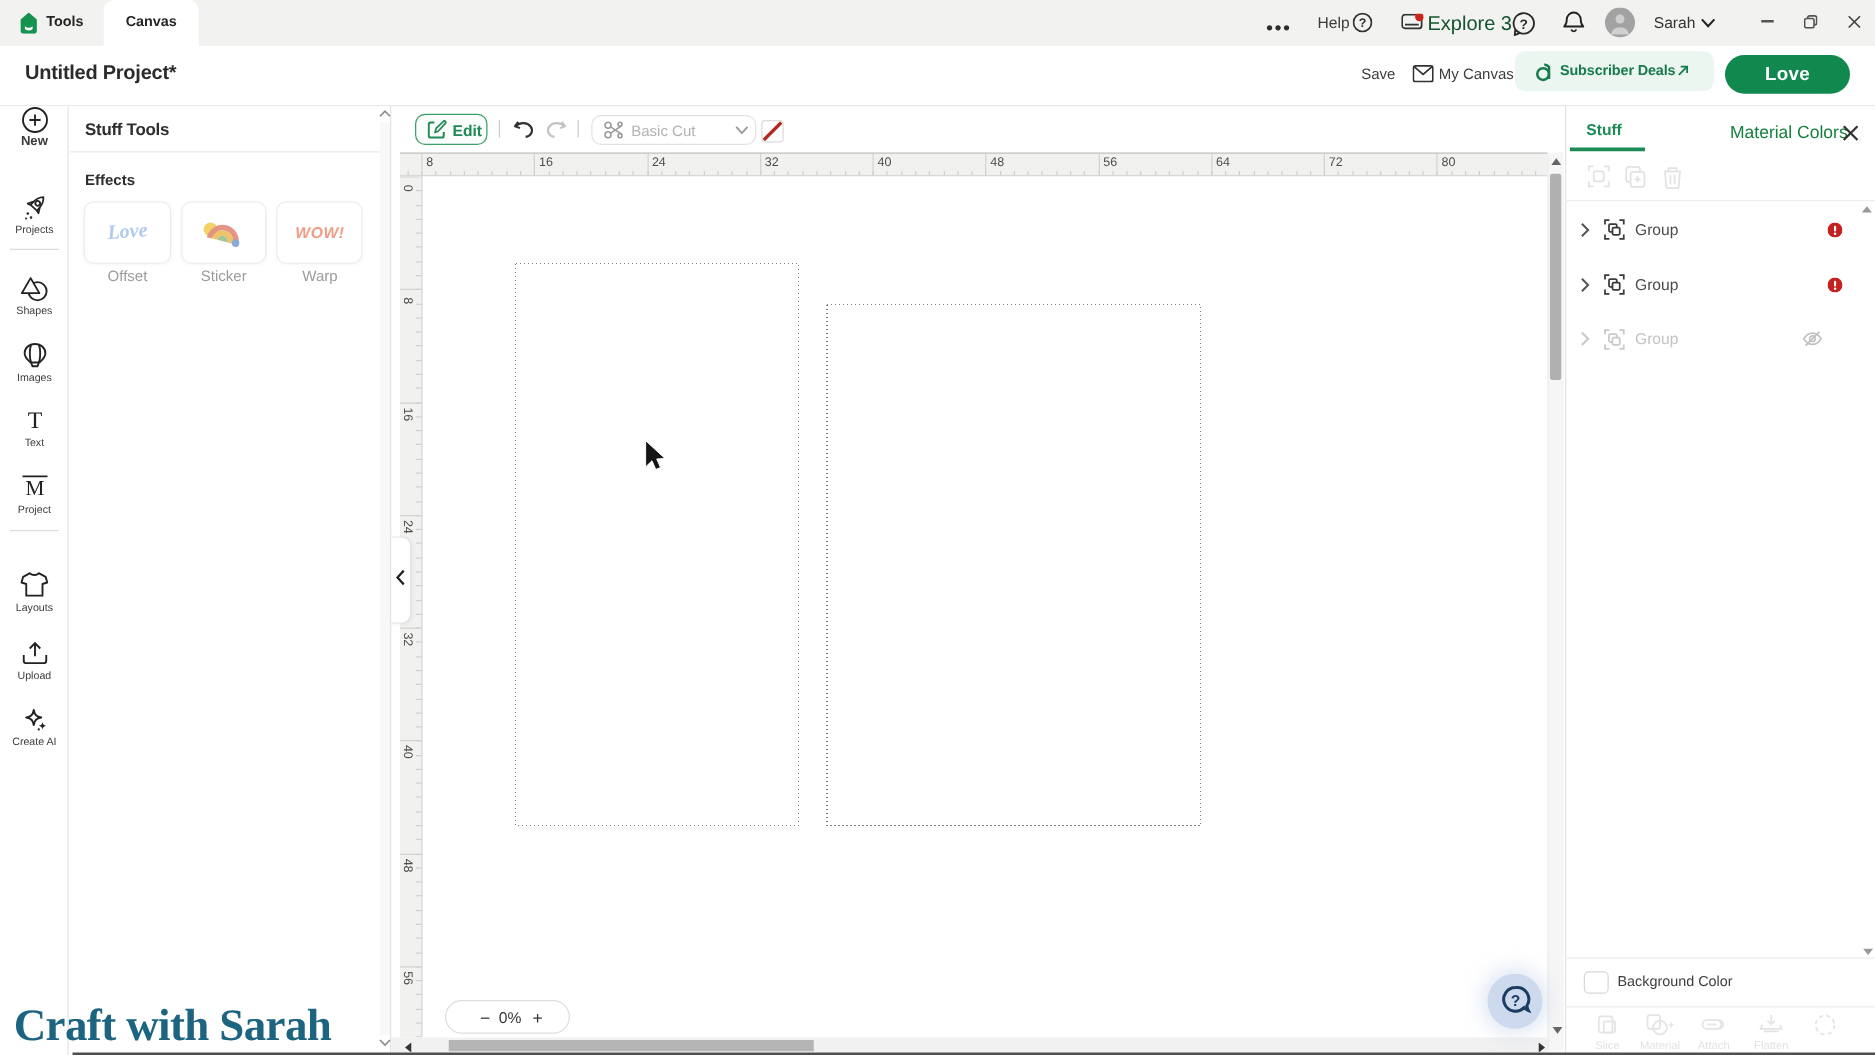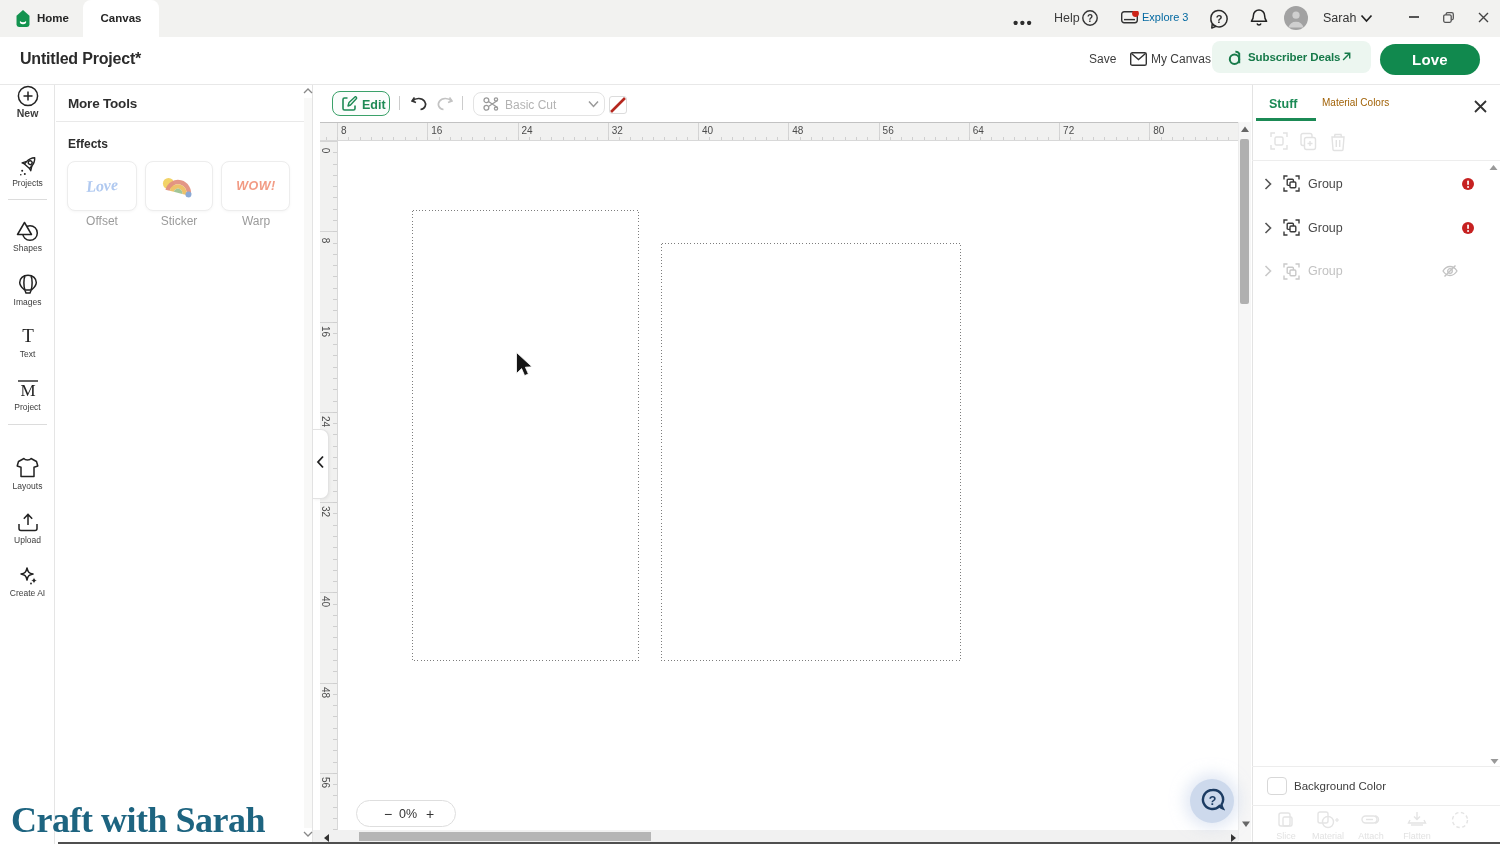--- a/index.html
+++ b/index.html
@@ -12,39 +12,39 @@
 <body>
 
 <div class="abs" style="left:0;top:0;width:1500px;height:37px;background:#f2f2f0;"></div>
 <div class="abs" style="left:83px;top:0;width:76px;height:37px;background:#ffffff;border-radius:8px 8px 0 0;"></div>
 <div class="abs" style="left:16px;top:10px;">
   <svg width="14" height="17" viewBox="0 0 16 21">
     <path d="M8 0 L16 7 L16 18 Q16 21 13 21 L3 21 Q0 21 0 18 L0 7 Z" fill="#13934f"></path>
     <path d="M4.2 13.5 Q8 16.8 11.8 13.5 L11.8 16.2 Q8 19.2 4.2 16.2 Z" fill="#ffffff"></path>
   </svg>
 </div>
-<div class="abs" style="left:37px;top:12px;font-size:11.5px;font-weight:bold;color:#252525;">Home</div>
+<div class="abs" style="left:37px;top:12px;font-size:11.5px;font-weight:bold;color:#252525;">Tools</div>
 <div class="abs" style="left:83px;top:12px;width:76px;text-align:center;font-size:11.5px;font-weight:bold;color:#252525;">Canvas</div>
 
 <div class="abs" style="left:1013px;top:14px;color:#2d2d2d;font-size:15px;letter-spacing:1.5px;font-weight:bold;">•••</div>
 <div class="abs" style="left:1054px;top:11px;font-size:12.5px;color:#3c3c3c;">Help</div>
 <div class="abs" style="left:1082px;top:10px;">
   <svg width="16" height="16" viewBox="0 0 16 16">
       <circle cx="8" cy="8" r="7.2" fill="none" stroke="#333" stroke-width="1.4"></circle>
       <text x="8" y="11.6" font-size="10" font-weight="bold" fill="#333" text-anchor="middle" font-family="Liberation Sans">?</text>
     </svg>
 </div>
 <div class="abs" style="left:1121px;top:11px;">
   <svg width="18" height="14" viewBox="0 0 18 14">
     <rect x="0.7" y="0.7" width="15.6" height="11" rx="2.4" fill="none" stroke="#333" stroke-width="1.4"></rect>
     <line x1="3" y1="8.6" x2="14" y2="8.6" stroke="#333" stroke-width="1.4"></line>
     <circle cx="14.5" cy="2.5" r="3.4" fill="#cc2418"></circle>
   </svg>
 </div>
-<div class="abs" style="left:1142px;top:11px;font-size:11px;color:#0369a1;">Explore 3</div>
+<div class="abs" style="left:1142px;top:11px;font-size:16px;color:#14532d;">Explore 3</div>
 <div class="abs" style="left:1209px;top:9px;">
   <svg width="20" height="20" viewBox="0 0 20 20">
     <path d="M10 1.5 a8.2 8.2 0 1 1 -7.3 11.9 L1.6 18 L6 16.8 A8.2 8.2 0 0 1 10 1.5 Z" fill="none" stroke="#2a2a2a" stroke-width="1.5" stroke-linejoin="round" transform="rotate(-8 10 10)"></path>
     <text x="10" y="14" font-size="11" font-weight="bold" fill="#2a2a2a" text-anchor="middle" font-family="Liberation Sans">?</text>
   </svg>
 </div>
 <div class="abs" style="left:1250px;top:8px;">
   <svg width="18" height="20" viewBox="0 0 18 20">
     <path d="M9 2 a5.6 5.6 0 0 1 5.6 5.6 c0 3.6 1 4.6 2 5.6 L1.4 13.2 c1-1 2-2 2-5.6 A5.6 5.6 0 0 1 9 2 Z" fill="none" stroke="#222" stroke-width="1.5" stroke-linejoin="round"></path>
     <path d="M7 15.6 a2.1 2.1 0 0 0 4 0" fill="none" stroke="#222" stroke-width="1.5"></path>
@@ -171,21 +171,21 @@
       <svg width="22" height="22" viewBox="0 0 22 22">
         <path d="M10 3 C10.8 7 12 8.2 16 9 C12 9.8 10.8 11 10 15 C9.2 11 8 9.8 4 9 C8 8.2 9.2 7 10 3 Z" fill="none" stroke="#222" stroke-width="1.5" stroke-linejoin="round"></path>
         <path d="M17 12.5 C17.4 14.5 18 15.1 20 15.5 C18 15.9 17.4 16.5 17 18.5 C16.6 16.5 16 15.9 14 15.5 C16 15.1 16.6 14.5 17 12.5 Z" fill="#222"></path>
         <circle cx="14" cy="18.5" r="0.9" fill="#222"></circle>
       </svg>
     </div>
     <div class="abs" style="left:0;top:503px;width:55px;text-align:center;font-size:8.5px;color:#3c3c3c;">Create AI</div>
   </div>
 
 <div class="abs" style="left:56px;top:85px;width:257px;height:759px;background:#fff;border-right:1px solid #e3e3e3;"></div>
-<div class="abs" style="left:68px;top:96px;font-size:13.5px;font-weight:bold;color:#2e2e2e;letter-spacing:-0.2px;">More Tools</div>
+<div class="abs" style="left:68px;top:96px;font-size:13.5px;font-weight:bold;color:#2e2e2e;letter-spacing:-0.2px;">Stuff Tools</div>
 <div class="abs" style="left:56px;top:121px;width:256px;height:1px;background:#e9e9e9;"></div>
 <div class="abs" style="left:68px;top:137px;font-size:12px;font-weight:bold;color:#2e2e2e;">Effects</div>
 
 <div class="abs" style="left:67px;top:161px;width:70px;height:50px;border:1px solid #ededed;border-radius:8px;background:#fff;box-shadow:0 1px 3px rgba(0,0,0,0.04);"></div>
 <div class="abs" style="left:145px;top:161px;width:68px;height:50px;border:1px solid #ededed;border-radius:8px;background:#fff;box-shadow:0 1px 3px rgba(0,0,0,0.04);"></div>
 <div class="abs" style="left:221px;top:161px;width:69px;height:50px;border:1px solid #ededed;border-radius:8px;background:#fff;box-shadow:0 1px 3px rgba(0,0,0,0.04);"></div>
 <div class="abs" style="left:74px;top:177px;width:56px;text-align:center;font-family:'Liberation Serif',serif;font-style:italic;font-weight:bold;font-size:16px;color:#b0c9f0;transform:rotate(-4deg);">Love</div>
 <div class="abs" style="left:160px;top:174px;">
   <svg width="38" height="26" viewBox="0 0 38 26">
     <circle cx="8.5" cy="9.5" r="5.6" fill="#f2d368"></circle>
@@ -492,21 +492,21 @@
 <div class="abs" style="left:1200px;top:788px;">
   <svg width="25" height="25" viewBox="0 0 25 25">
     <path d="M12.5 2 a9.5 9.5 0 1 0 6.8 16.1 c1.5 1.6 3.4 2.3 3.4 2.3 s-1-1.8-1.2-3.8 A9.5 9.5 0 0 0 12.5 2 Z" fill="none" stroke="#1c3c63" stroke-width="2.4"></path>
     <text x="12.5" y="16.5" font-size="12.5" font-weight="bold" fill="#1c3c63" text-anchor="middle" font-family="Liberation Sans">?</text>
   </svg>
 </div>
 
 <div class="abs" style="left:1252px;top:85px;width:248px;height:759px;background:#fff;border-left:1px solid #e3e3e3;"></div>
 <div class="abs" style="left:1269px;top:97px;font-size:12.5px;font-weight:bold;color:#1b8a55;">Stuff</div>
 <div class="abs" style="left:1256px;top:118px;width:60px;height:3px;background:#1b8a55;"></div>
-<div class="abs" style="left:1322px;top:97px;font-size:10px;color:#a16207;">Material Colors</div>
+<div class="abs" style="left:1384px;top:97px;font-size:14px;color:#15803d;">Material Colors</div>
 <div class="abs" style="left:1474px;top:100px;">
   <svg width="13" height="13" viewBox="0 0 13 13">
       <path d="M1 1 L12 12 M12 1 L1 12" stroke="#333" stroke-width="1.8"></path>
     </svg>
 </div>
 
 <div id="grpicons" class="abs" style="left:1270px;top:132px;">
     <svg width="95" height="20" viewBox="0 0 95 20" fill="none" stroke="#e2e2e2" stroke-width="1.4">
       <path d="M1 5 L1 1 L5 1 M13 1 L17 1 L17 5 M17 13 L17 17 L13 17 M5 17 L1 17 L1 13"></path>
       <rect x="5" y="5" width="8" height="8" rx="1.5"></rect>

